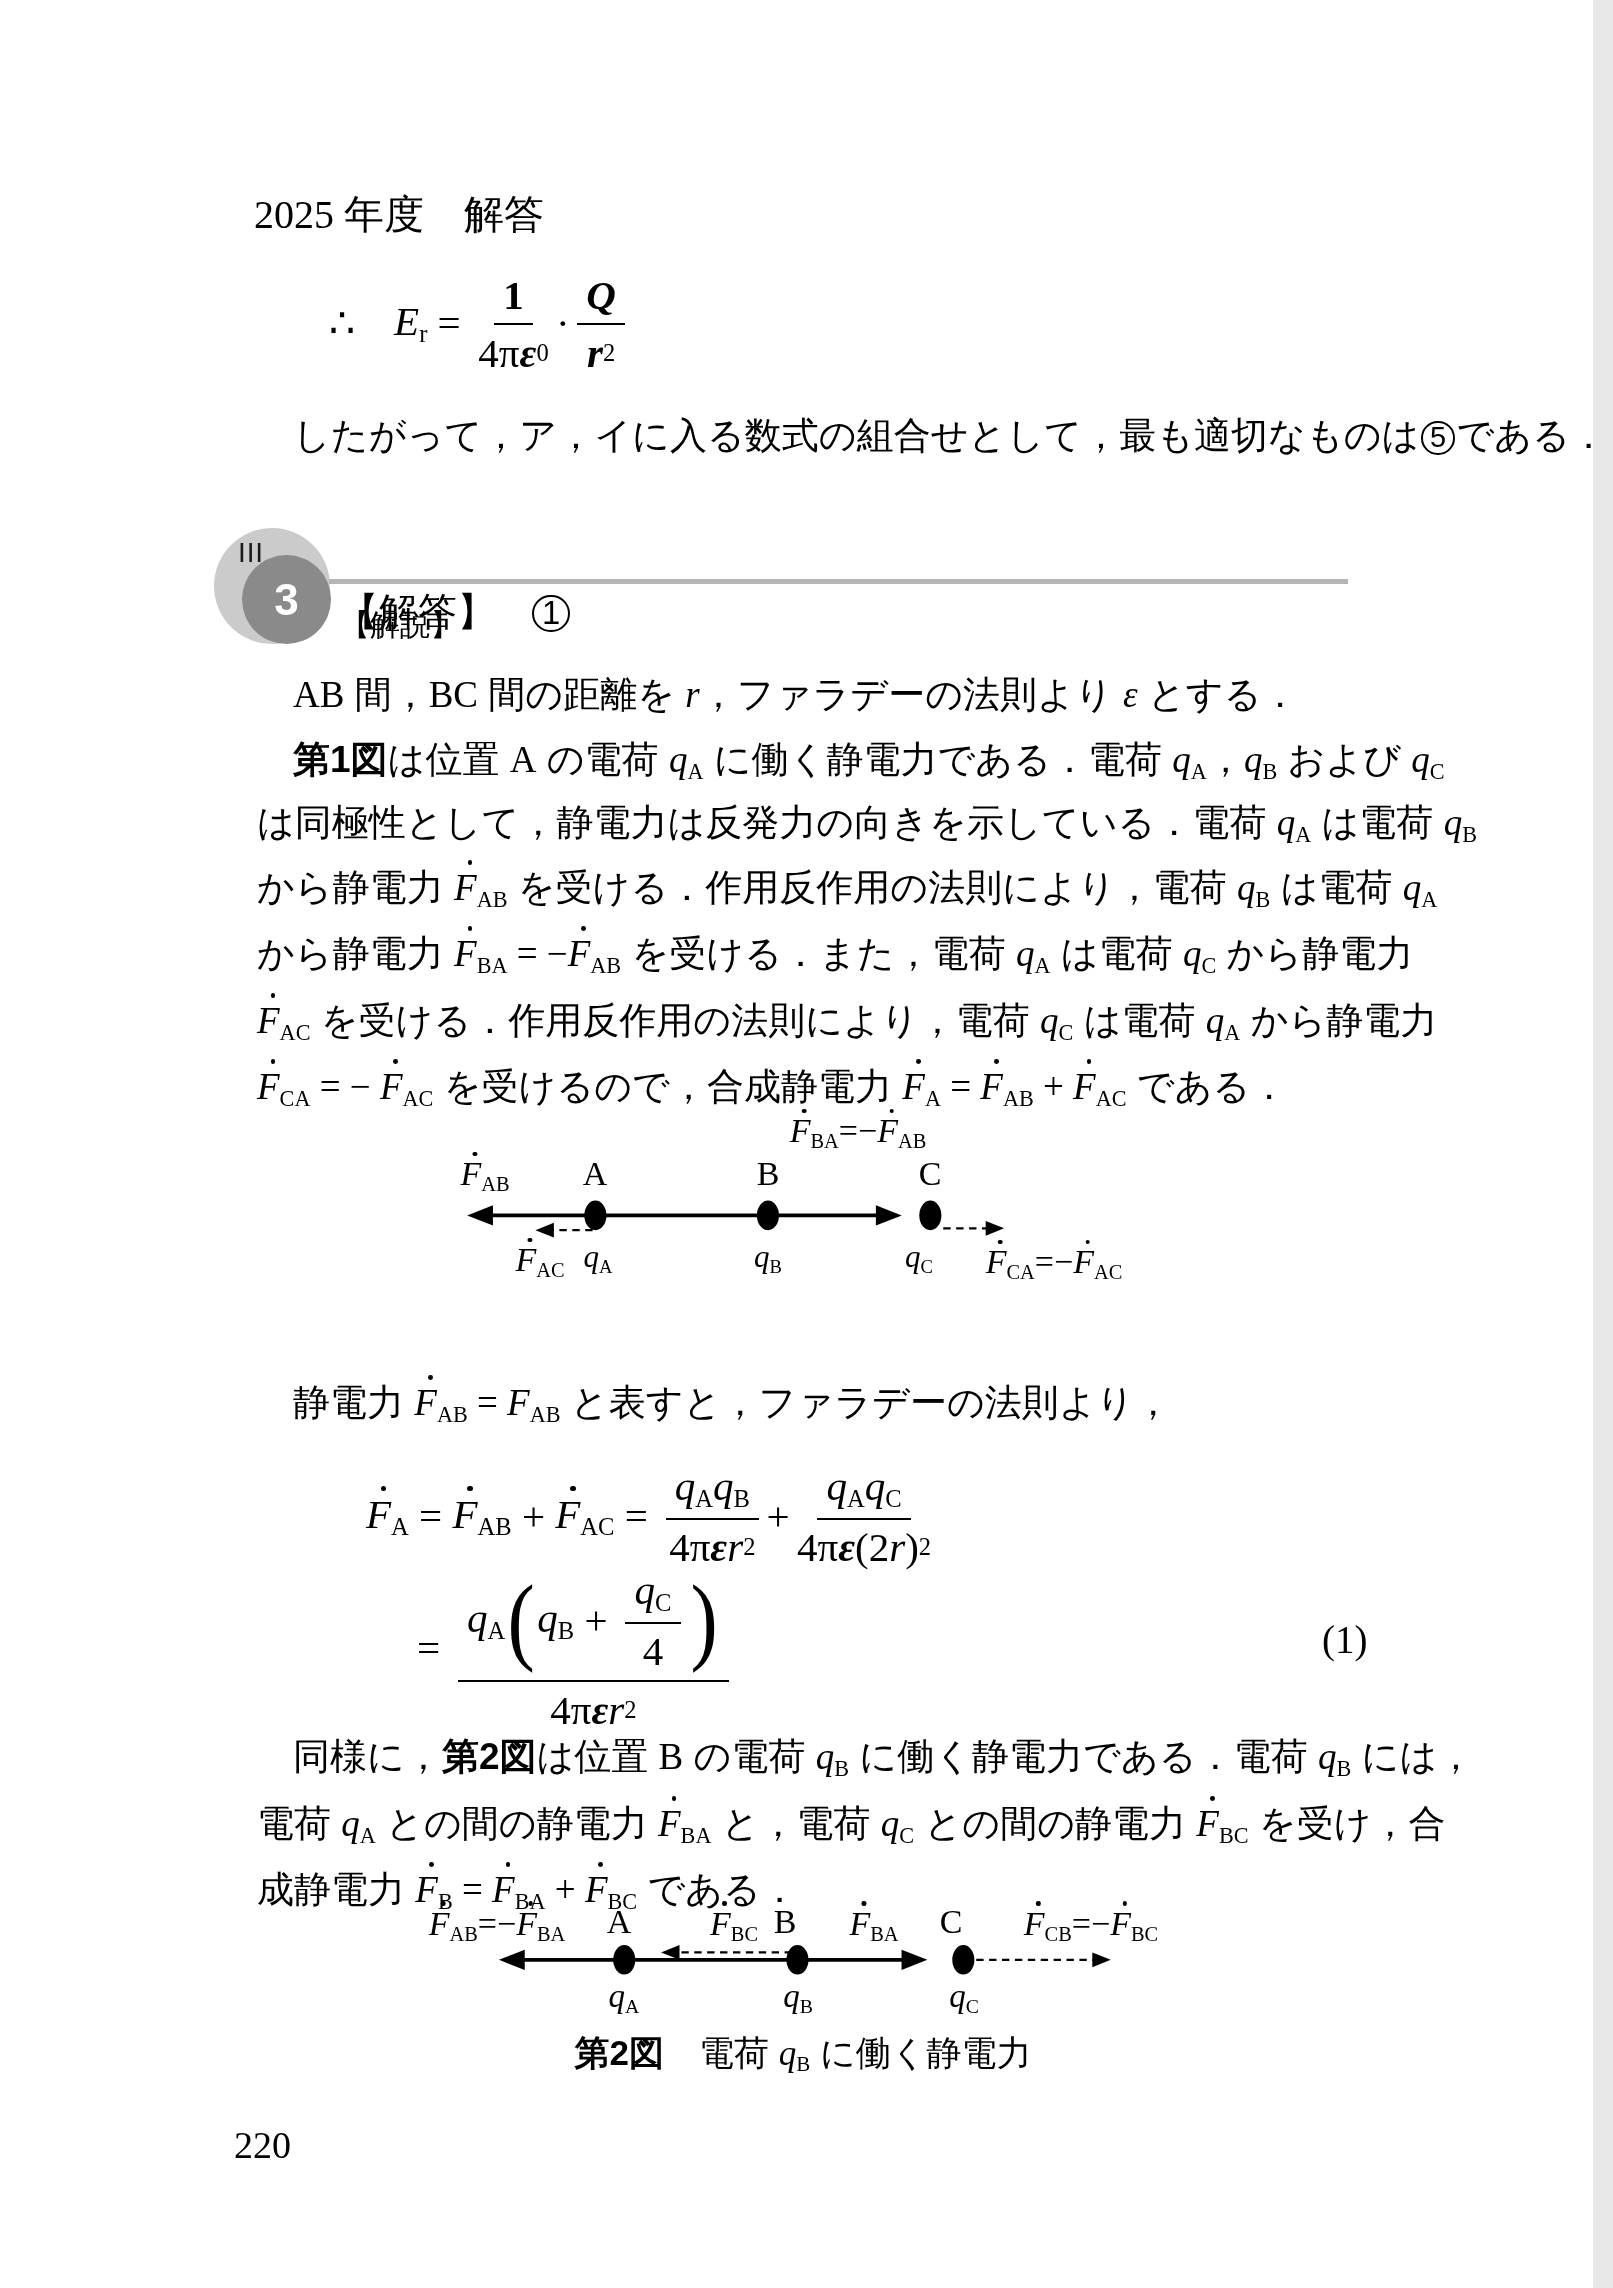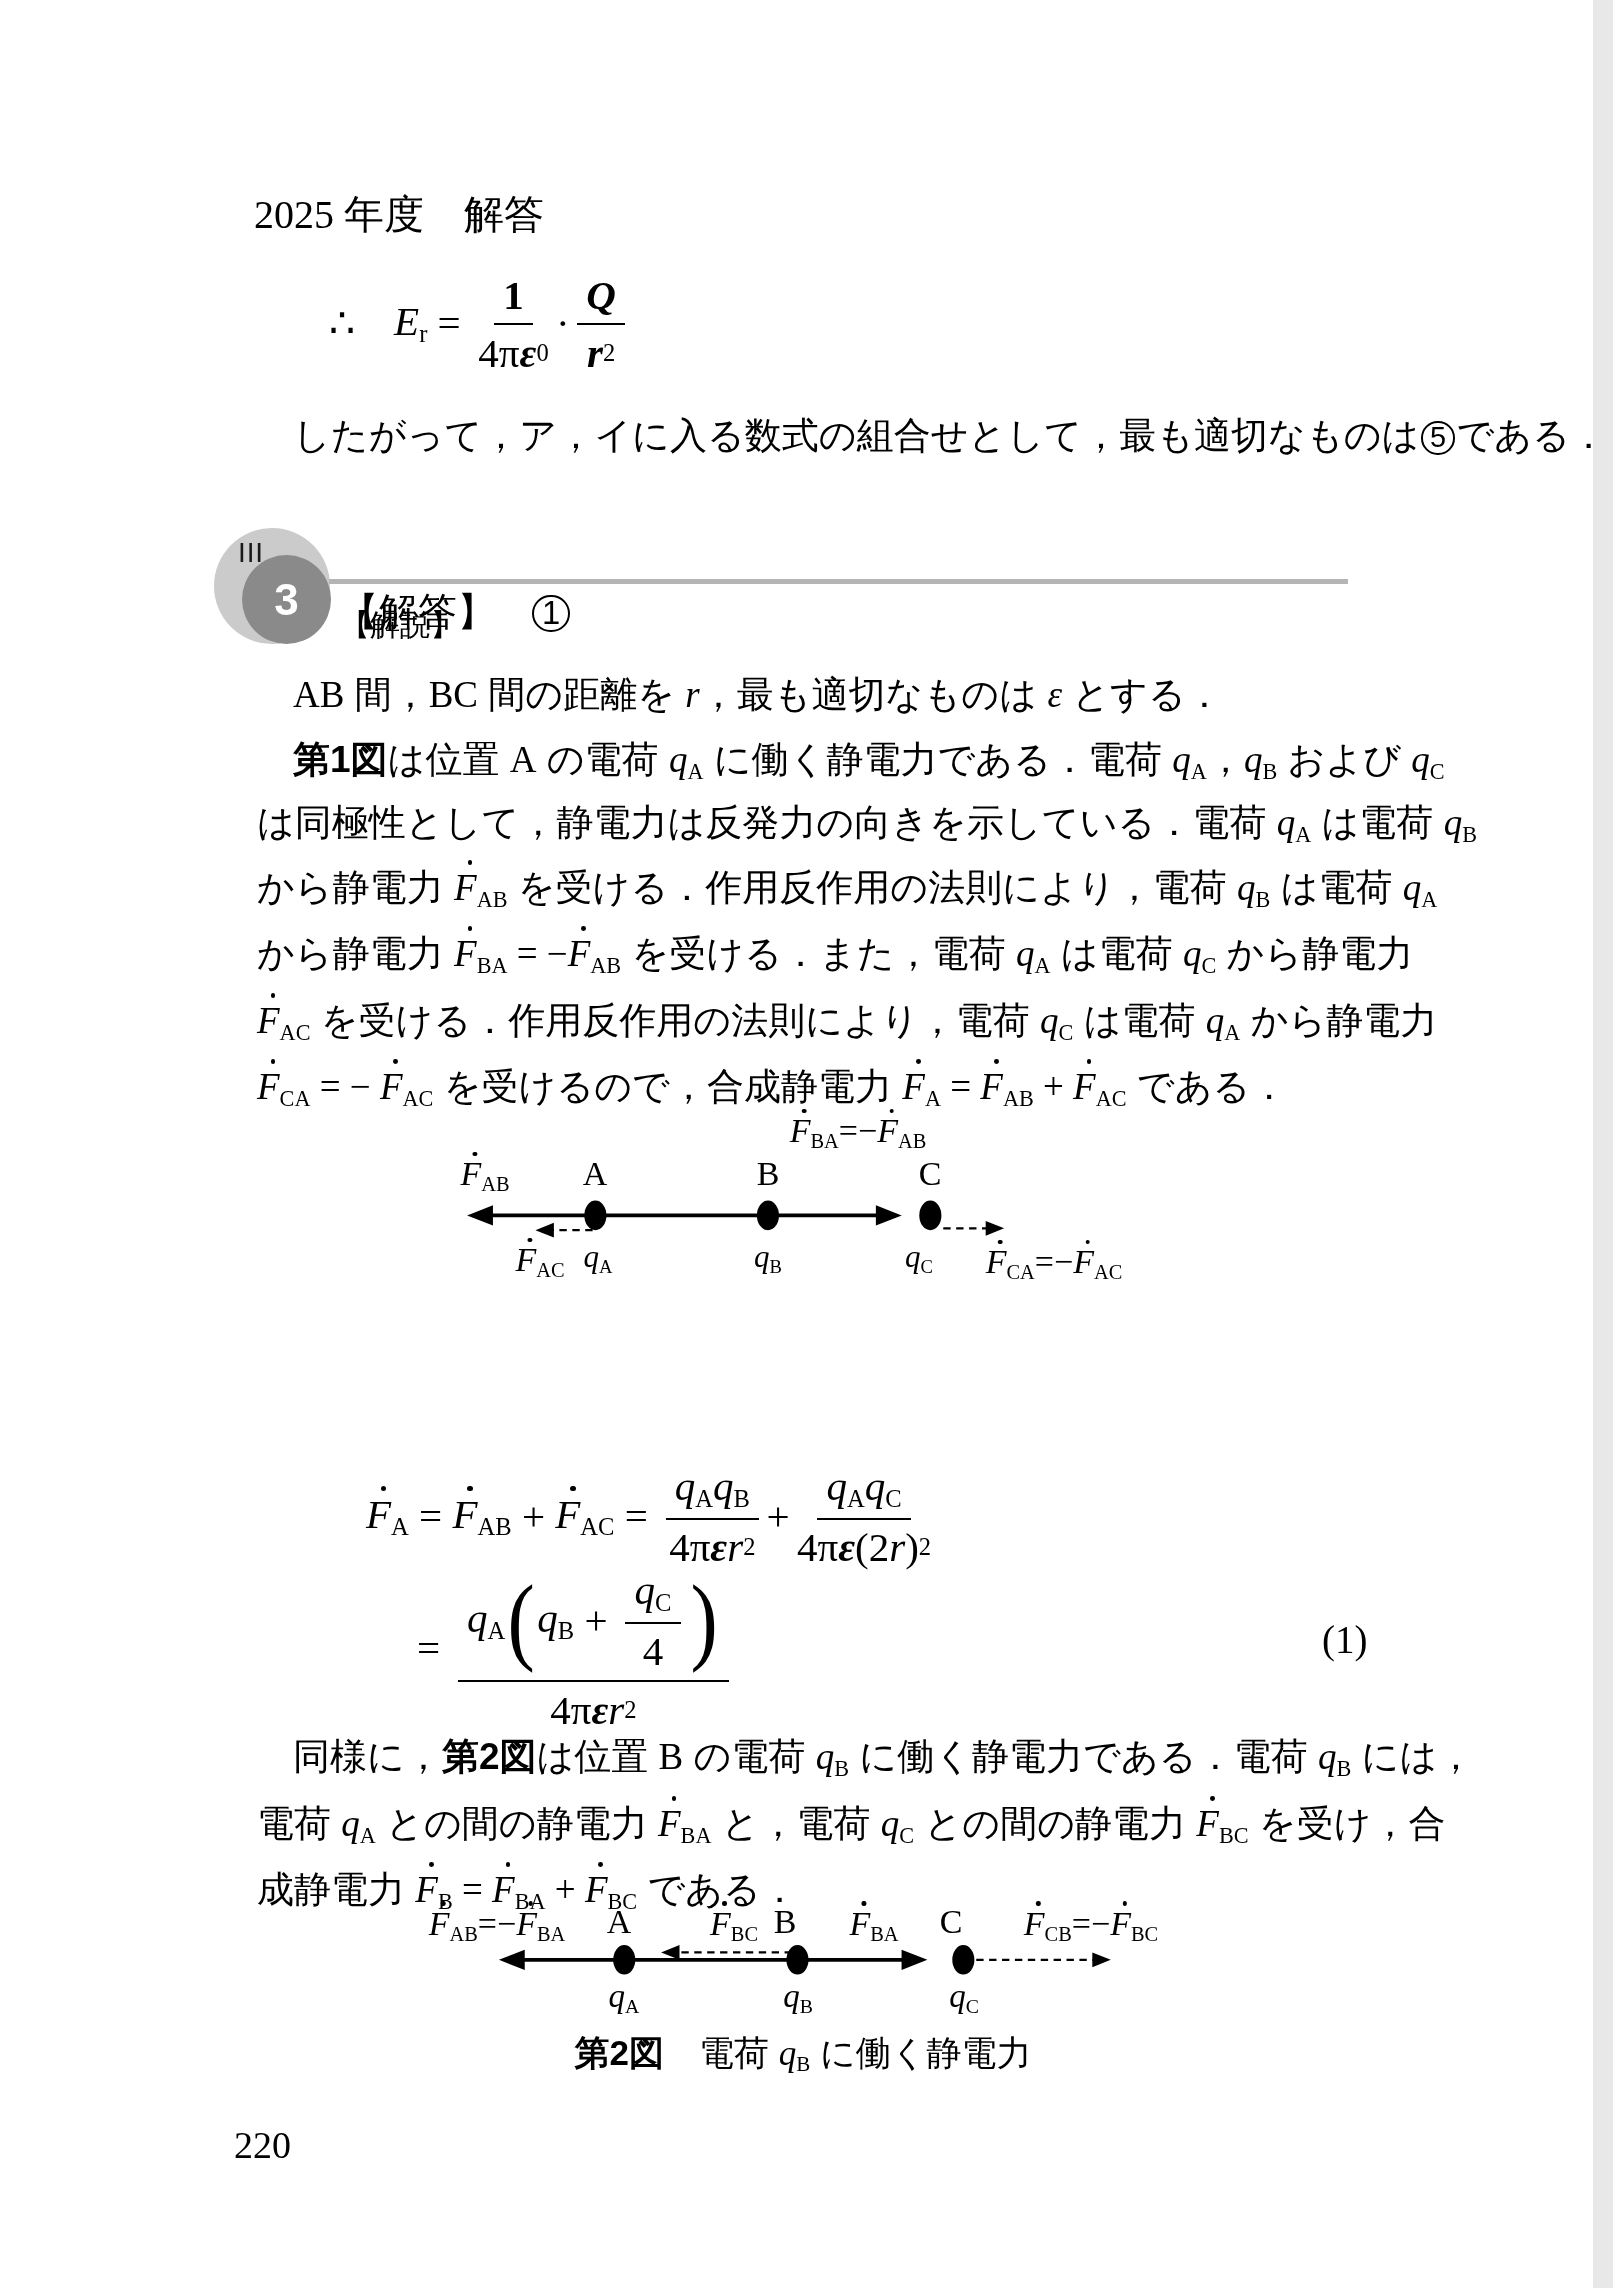--- a/index.html
+++ b/index.html
@@ -82,21 +82,21 @@
   </div>
   <div class="abs" style="left:329px;top:579px;width:1019px;height:4.6px;background:#b5b5b5;"></div>
 
   <div class="abs jp" style="left:340px;top:539px;font-size:39px;margin-top:45px;">
     <span>【解答】</span>
     <span style="display:inline-block;width:13px;"></span>
     <span style="font-size:42px;"><span class="seg-circ">1</span></span>
   </div>
   <div class="abs jp" style="left:340px;top:605px;font-size:30px;">【解説】</div>
 
-  <div class="abs jp" style="left:293px;top:671px;"><span class="seg-rm">AB</span><span class="seg-t"> 間，</span><span class="seg-rm">BC</span><span class="seg-t"> 間の距離を </span><span class="seg-i">r</span><span class="seg-t">，最も適切なものは </span><span class="seg-i">ε</span><span class="seg-t"> とする．</span></div>
+  <div class="abs jp" style="left:293px;top:671px;"><span class="seg-rm">AB</span><span class="seg-t"> 間，</span><span class="seg-rm">BC</span><span class="seg-t"> 間の距離を </span><span class="seg-i">r</span><span class="seg-t">，ファラデーの法則より </span><span class="seg-i">ε</span><span class="seg-t"> とする．</span></div>
   <div class="abs jp" style="left:293px;top:736px;"><span class="seg-b">第1図</span><span class="seg-t">は位置 </span><span class="seg-rm">A</span><span class="seg-t"> の電荷 </span><span class="seg-var"><span class="seg-i">q</span><span class="seg-sub">A</span></span><span class="seg-t"> に働く静電力である．電荷 </span><span class="seg-var"><span class="seg-i">q</span><span class="seg-sub">A</span></span><span class="seg-t">，</span><span class="seg-var"><span class="seg-i">q</span><span class="seg-sub">B</span></span><span class="seg-t"> および </span><span class="seg-var"><span class="seg-i">q</span><span class="seg-sub">C</span></span></div>
   <div class="abs jp" style="left:257px;top:799px;"><span class="seg-t">は同極性として，静電力は反発力の向きを示している．電荷 </span><span class="seg-var"><span class="seg-i">q</span><span class="seg-sub">A</span></span><span class="seg-t"> は電荷 </span><span class="seg-var"><span class="seg-i">q</span><span class="seg-sub">B</span></span></div>
   <div class="abs jp" style="left:257px;top:864px;"><span class="seg-t">から静電力 </span><span class="seg-vec"><span class="vbase">F</span><span class="seg-sub">AB</span></span><span class="seg-t"> を受ける．作用反作用の法則により，電荷 </span><span class="seg-var"><span class="seg-i">q</span><span class="seg-sub">B</span></span><span class="seg-t"> は電荷 </span><span class="seg-var"><span class="seg-i">q</span><span class="seg-sub">A</span></span></div>
   <div class="abs jp" style="left:257px;top:930px;"><span class="seg-t">から静電力 </span><span class="seg-vec"><span class="vbase">F</span><span class="seg-sub">BA</span></span><span class="seg-o"> = −</span><span class="seg-vec"><span class="vbase">F</span><span class="seg-sub">AB</span></span><span class="seg-t"> を受ける．また，電荷 </span><span class="seg-var"><span class="seg-i">q</span><span class="seg-sub">A</span></span><span class="seg-t"> は電荷 </span><span class="seg-var"><span class="seg-i">q</span><span class="seg-sub">C</span></span><span class="seg-t"> から静電力</span></div>
   <div class="abs jp" style="left:257px;top:997px;"><span class="seg-vec"><span class="vbase">F</span><span class="seg-sub">AC</span></span><span class="seg-t"> を受ける．作用反作用の法則により，電荷 </span><span class="seg-var"><span class="seg-i">q</span><span class="seg-sub">C</span></span><span class="seg-t"> は電荷 </span><span class="seg-var"><span class="seg-i">q</span><span class="seg-sub">A</span></span><span class="seg-t"> から静電力</span></div>
   <div class="abs jp" style="left:257px;top:1063px;"><span class="seg-vec"><span class="vbase">F</span><span class="seg-sub">CA</span></span><span class="seg-o"> = − </span><span class="seg-vec"><span class="vbase">F</span><span class="seg-sub">AC</span></span><span class="seg-t"> を受けるので，合成静電力 </span><span class="seg-vec"><span class="vbase">F</span><span class="seg-sub">A</span></span><span class="seg-o"> = </span><span class="seg-vec"><span class="vbase">F</span><span class="seg-sub">AB</span></span><span class="seg-o"> + </span><span class="seg-vec"><span class="vbase">F</span><span class="seg-sub">AC</span></span><span class="seg-t"> である．</span></div>
 
   <div class="abs" style="left:397px;top:1112px;width:812px;height:180px;">
     <svg width="812" height="180" style="position:absolute;left:0;top:0;" viewBox="0 0 880 195">
 
@@ -119,20 +119,21 @@
     <div class="abs figlabel ctr serif" style="left:198px;top:43px;">A</div>
     <div class="abs figlabel ctr serif" style="left:371px;top:43px;">B</div>
     <div class="abs figlabel ctr serif" style="left:533px;top:43px;">C</div>
     <div class="abs figlabel ctr" style="left:143px;top:129px;"><span class="seg-vec"><span class="vbase">F</span><span class="seg-sub">AC</span></span></div>
     <div class="abs figlabel ctr" style="left:201px;top:127px;font-size:31px;"><span class="seg-var"><span class="seg-i">q</span><span class="seg-sub">A</span></span></div>
     <div class="abs figlabel ctr" style="left:371px;top:127px;font-size:31px;"><span class="seg-var"><span class="seg-i">q</span><span class="seg-sub">B</span></span></div>
     <div class="abs figlabel ctr" style="left:522px;top:127px;font-size:31px;"><span class="seg-var"><span class="seg-i">q</span><span class="seg-sub">C</span></span></div>
     <div class="abs figlabel ctr" style="left:657px;top:131px;"><span class="seg-vec"><span class="vbase">F</span><span class="seg-sub">CA</span></span><span class="seg-o">=−</span><span class="seg-vec"><span class="vbase">F</span><span class="seg-sub">AC</span></span></div>
   </div>
 
+  <div class="abs jp" style="left:293px;top:1379px;"><span class="seg-t">静電力 </span><span class="seg-vec"><span class="vbase">F</span><span class="seg-sub">AB</span></span><span class="seg-o"> = </span><span class="seg-var"><span class="seg-i">F</span><span class="seg-sub">AB</span></span><span class="seg-t"> と表すと，ファラデーの法則より，</span></div>
 
   <div class="abs mathline" style="left:366px;top:1460px;">
       <span class="seg-vec"><span class="vbase">F</span><span class="seg-sub">A</span></span>
       <span class="seg-o"> = </span>
       <span class="seg-vec"><span class="vbase">F</span><span class="seg-sub">AB</span></span>
       <span class="seg-o"> + </span>
       <span class="seg-vec"><span class="vbase">F</span><span class="seg-sub">AC</span></span>
       <span class="seg-o"> = </span>
       <span class="frac">
         <span class="fnum">

